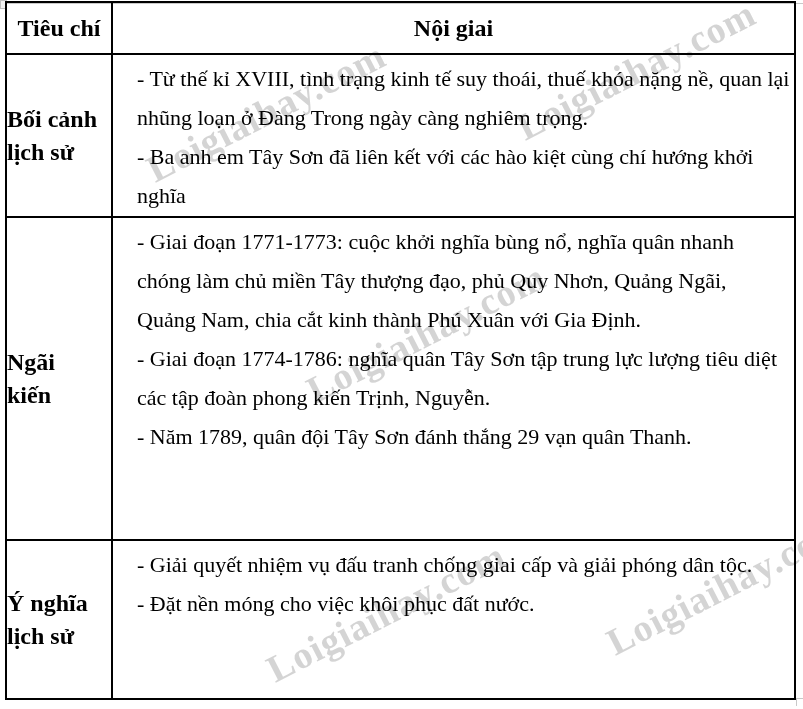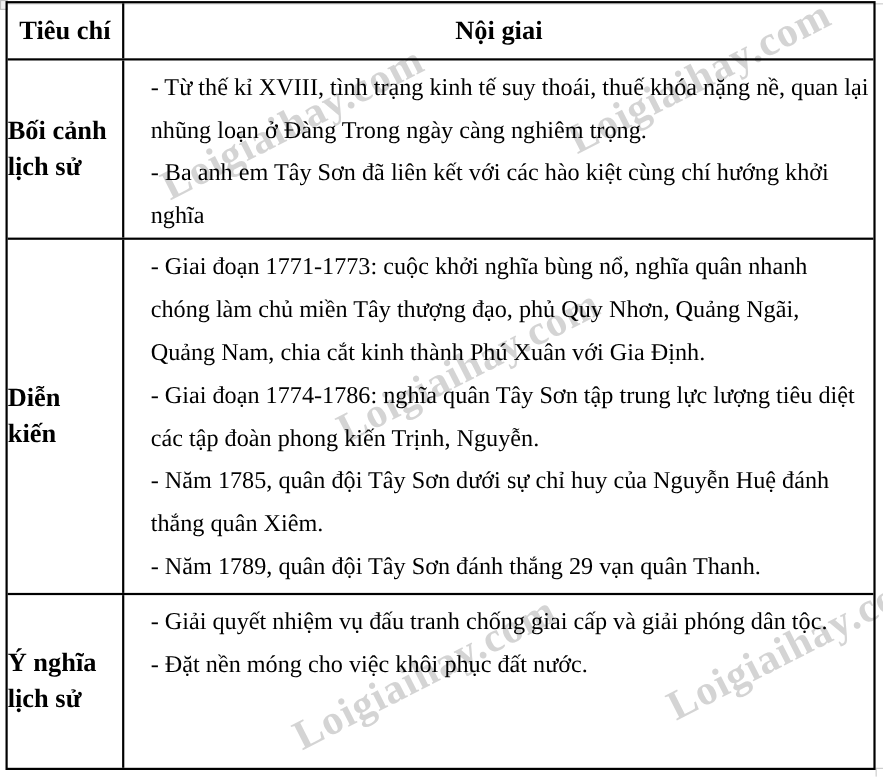--- a/index.html
+++ b/index.html
@@ -130,27 +130,26 @@
       <span>lịch sử</span>
     </div>
     <div class="cell-content">
       <p>- Từ thế kỉ XVIII, tình trạng kinh tế suy thoái, thuế khóa nặng nề, quan lại nhũng loạn ở Đàng Trong ngày càng nghiêm trọng.</p>
       <p>- Ba anh em Tây Sơn đã liên kết với các hào kiệt cùng chí hướng khởi nghĩa</p>
     </div>
   </div>
 
   <div class="trow r-events">
     <div class="cell-label">
-      <span>Diễn</span>
+      <span>Ngãi</span>
       <span>kiến</span>
     </div>
     <div class="cell-content">
       <p>- Giai đoạn 1771-1773: cuộc khởi nghĩa bùng nổ, nghĩa quân nhanh chóng làm chủ miền Tây thượng đạo, phủ Quy Nhơn, Quảng Ngãi, Quảng Nam, chia cắt kinh thành Phú Xuân với Gia Định.</p>
       <p>- Giai đoạn 1774-1786: nghĩa quân Tây Sơn tập trung lực lượng tiêu diệt các tập đoàn phong kiến Trịnh, Nguyễn.</p>
-      <p>- Năm 1785, quân đội Tây Sơn dưới sự chỉ huy của Nguyễn Huệ đánh thắng quân Xiêm.</p>
       <p>- Năm 1789, quân đội Tây Sơn đánh thắng 29 vạn quân Thanh.</p>
     </div>
   </div>
 
   <div class="trow r-meaning">
     <div class="cell-label">
       <span>Ý nghĩa</span>
       <span>lịch sử</span>
     </div>
     <div class="cell-content">

